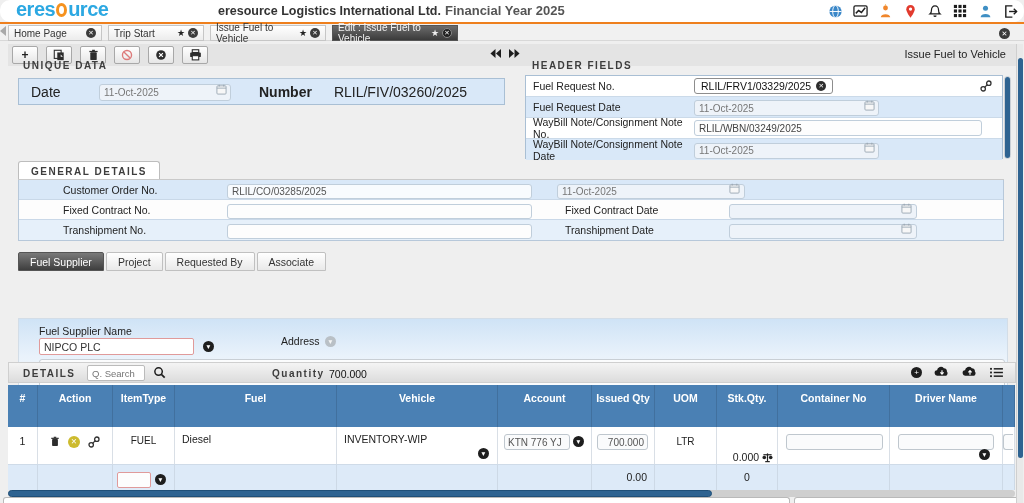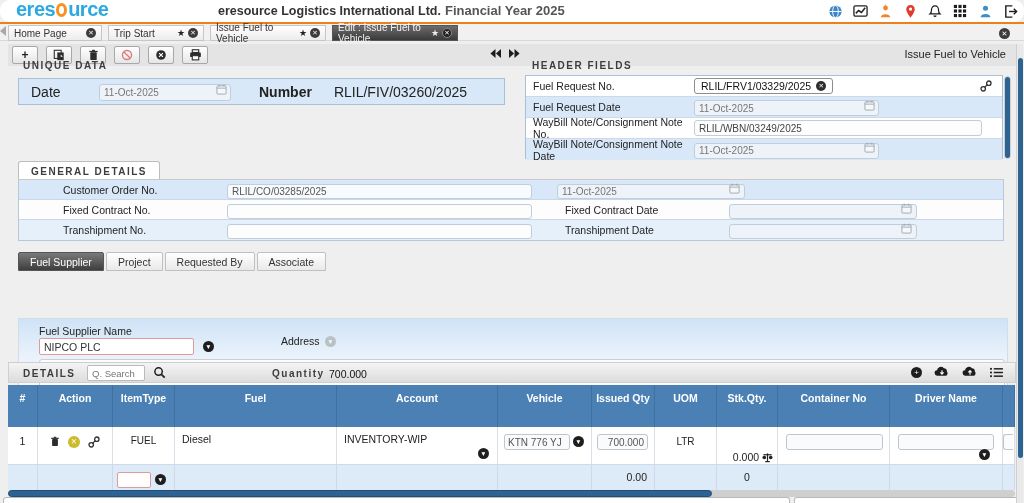--- a/index.html
+++ b/index.html
@@ -467,22 +467,22 @@
       </span>
     </div>
   </div>
 
   <div id="grid" class="abs">
     <div id="g-head" class="g-row">
       <div class="hc">#</div>
       <div class="hc">Action</div>
       <div class="hc">ItemType</div>
       <div class="hc">Fuel</div>
+      <div class="hc">Vehicle</div>
       <div class="hc">Account</div>
-      <div class="hc">Vehicle</div>
       <div class="hc">Issued Qty</div>
       <div class="hc">UOM</div>
       <div class="hc">Stk.Qty.</div>
       <div class="hc">Container No</div>
       <div class="hc">Driver Name</div>
       <div class="hc"></div>
     </div>
 
     <div id="g-row1" class="g-row">
       <div class="num-cell">1</div>

